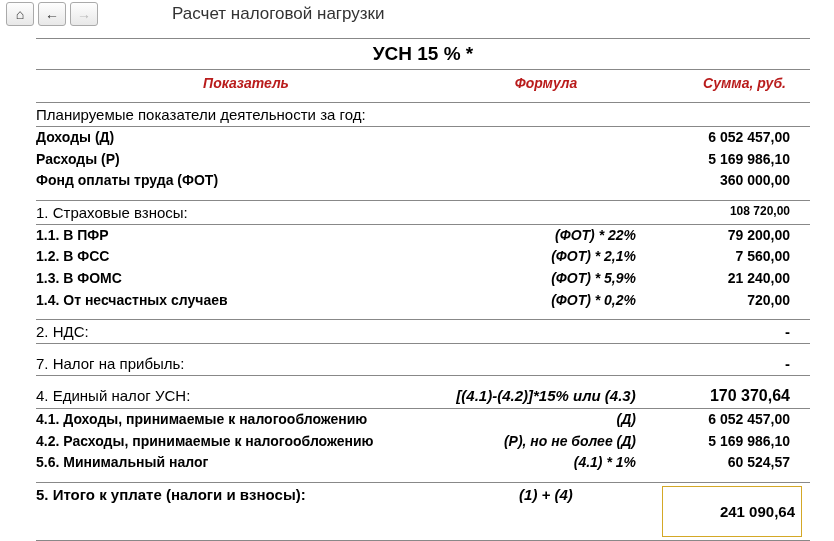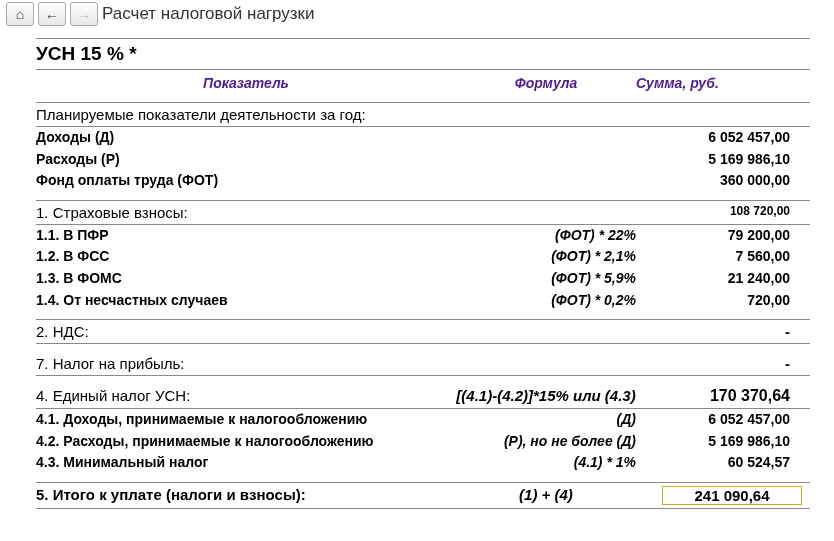--- a/index.html
+++ b/index.html
@@ -26,47 +26,49 @@
       align-items: center;
       justify-content: center;
       font-size: 14px;
       color: #333;
       cursor: pointer;
     }
     .nav-btn.disabled {
       color: #bbb;
     }
     .page-title {
+      margin-left: 70px;
       font-size: 17px;
       font-weight: normal;
       color: #333;
     }
     .content {
       padding: 10px 24px 0 36px;
     }
     .main-title {
+      text-align: center;
       font-size: 19px;
       font-weight: bold;
       color: #000;
       border-top: 1px solid #888;
       border-bottom: 1px solid #888;
       padding: 4px 0;
       margin-bottom: 2px;
     }
     .headers-row {
       display: flex;
       font-size: 14px;
       font-style: italic;
       font-weight: bold;
-      color: #4c1d95;
+      color: #b91c1c;
       padding: 3px 0;
     }
     .col-indicator { flex: 0 0 420px; text-align: center; }
     .col-formula { flex: 0 0 180px; text-align: center; }
-    .col-sum { flex: 1; padding-right: 24px; }
+    .col-sum { flex: 1; text-align: right; padding-right: 24px; }
     .section-header {
       font-size: 15px;
       padding: 3px 0;
       border-top: 1px solid #888;
       border-bottom: 1px solid #888;
       display: flex;
       margin-top: 8px;
     }
     .section-label {
       flex: 0 0 420px;
@@ -98,24 +100,24 @@
       text-align: right;
       font-style: italic;
     }
     .row-value {
       flex: 1;
       text-align: right;
       padding-right: 20px;
     }
     .highlight-box {
       border: 1px solid #d4a826;
-      padding: 0 6px;
+      padding: 16px 6px;
       display: inline-block;
       min-width: 140px;
-      text-align: center;
+      text-align: right;
     }
     .section-header.total .section-value {
       padding-right: 8px;
     }
   </style>
 </head>
 <body>
 
 <div class="toolbar">
   <button class="nav-btn">
@@ -210,21 +212,21 @@
     <div class="row-label">4.1. Доходы, принимаемые к налогообложению</div>
     <div class="row-formula">(Д)</div>
     <div class="row-value">6 052 457,00</div>
   </div>
   <div class="data-row">
     <div class="row-label">4.2. Расходы, принимаемые к налогообложению</div>
     <div class="row-formula">(Р), но не более (Д)</div>
     <div class="row-value">5 169 986,10</div>
   </div>
   <div class="data-row">
-    <div class="row-label">4.3. Минимальный налог</div>
+    <div class="row-label">5.6. Минимальный налог</div>
     <div class="row-formula">(4.1) * 1%</div>
     <div class="row-value">60 524,57</div>
   </div>
 
   <div class="section-header total" style="font-weight:bold">
     <div class="section-label">5. Итого к уплате (налоги и взносы):</div>
     <div class="section-formula">(1) + (4)</div>
     <div class="section-value">
       <span class="highlight-box">241 090,64</span>
     </div>

